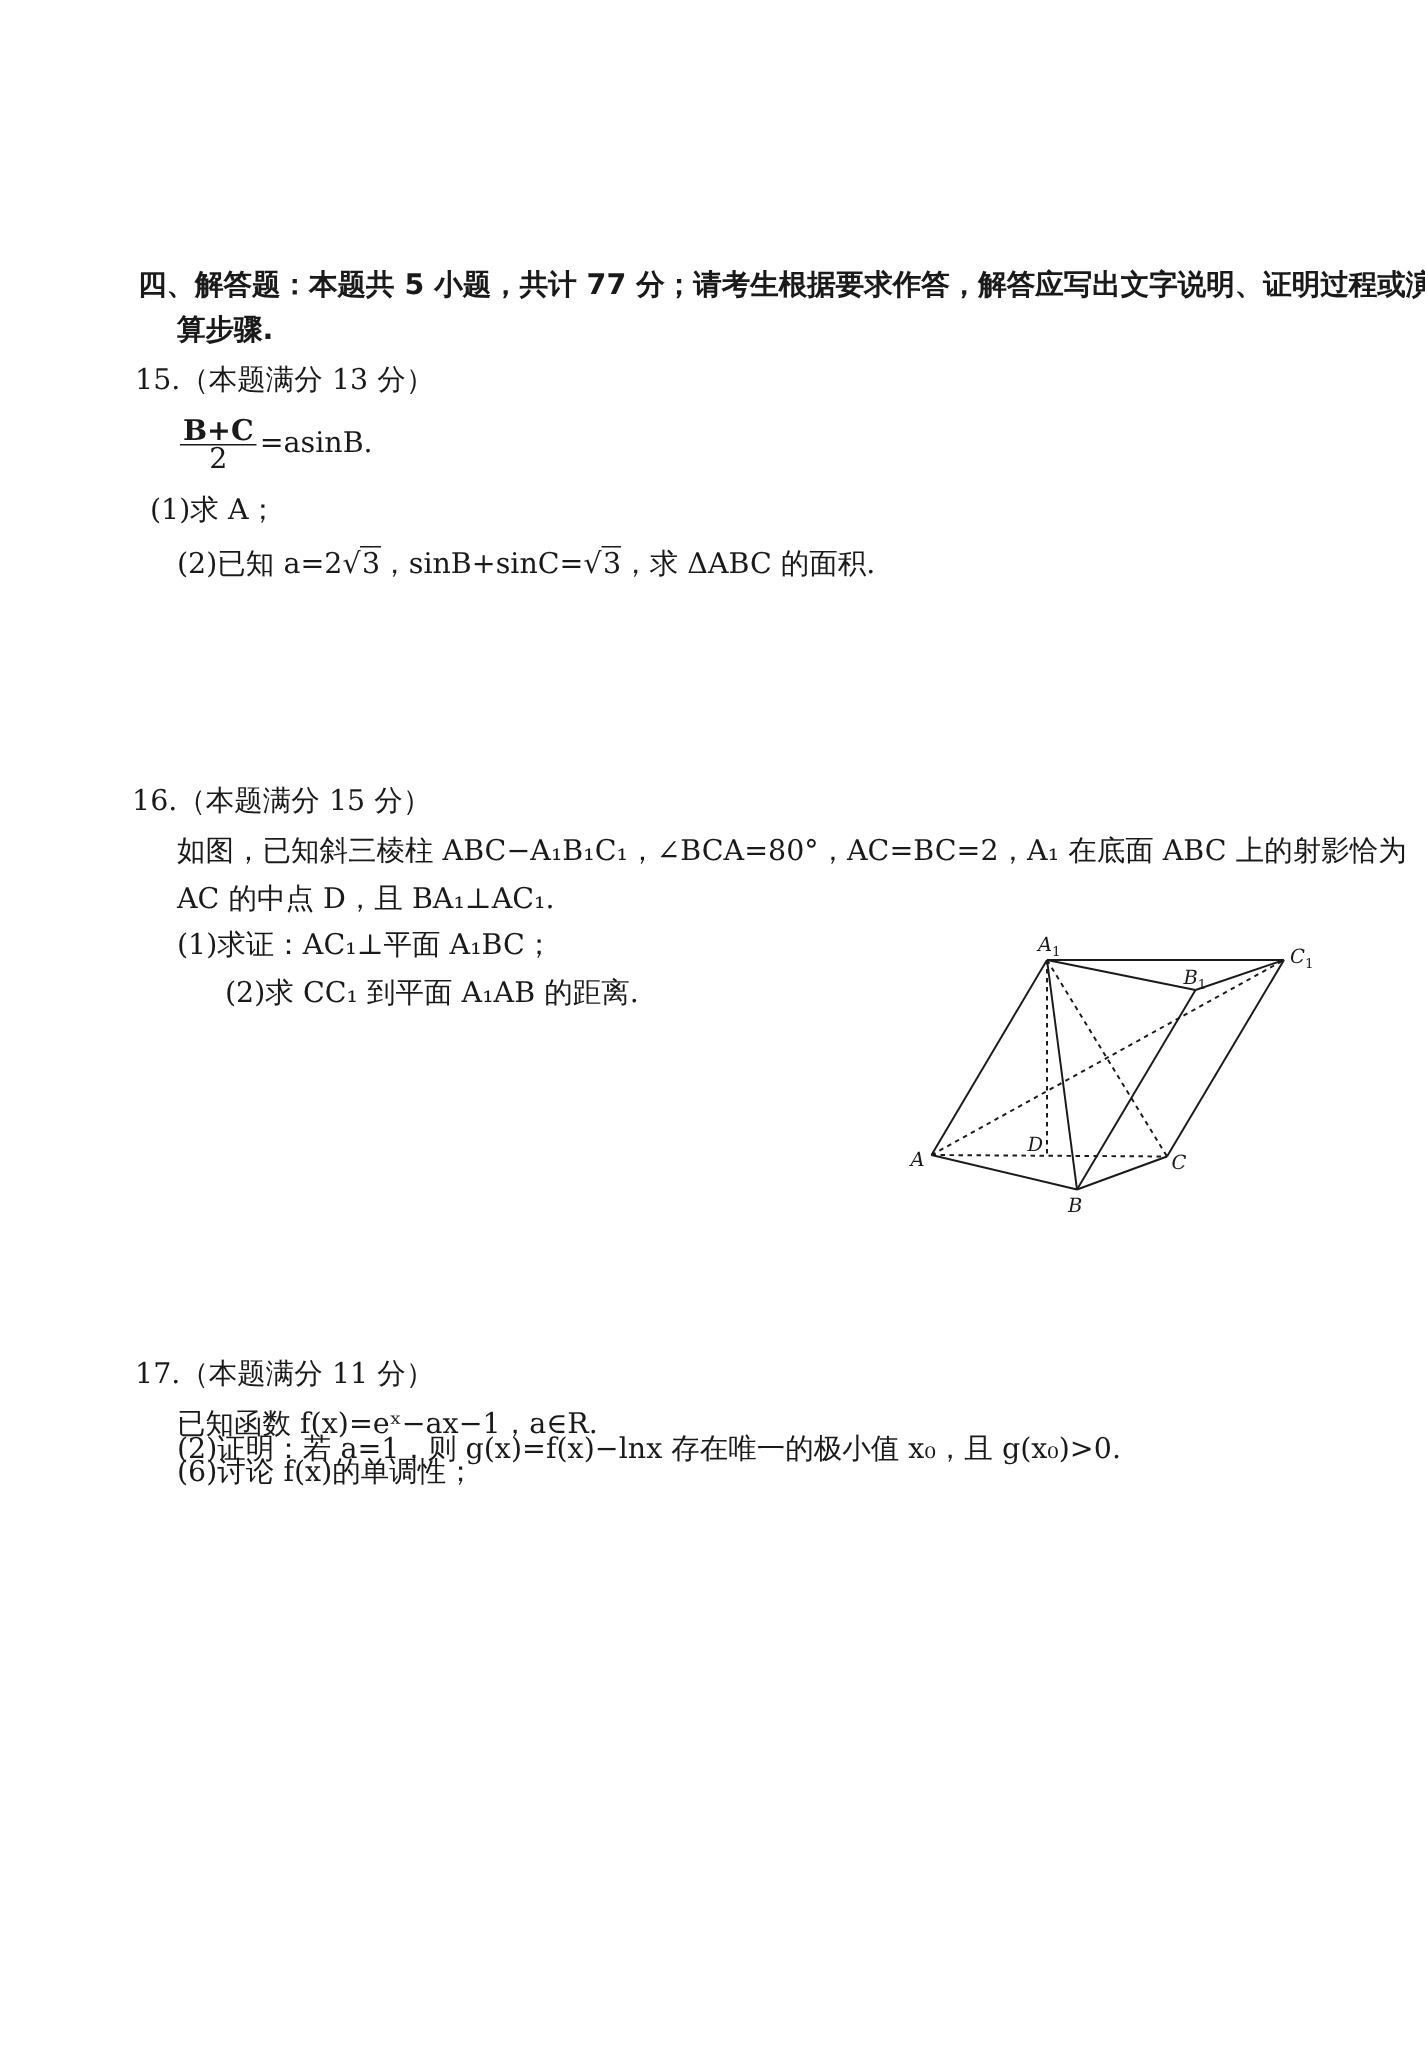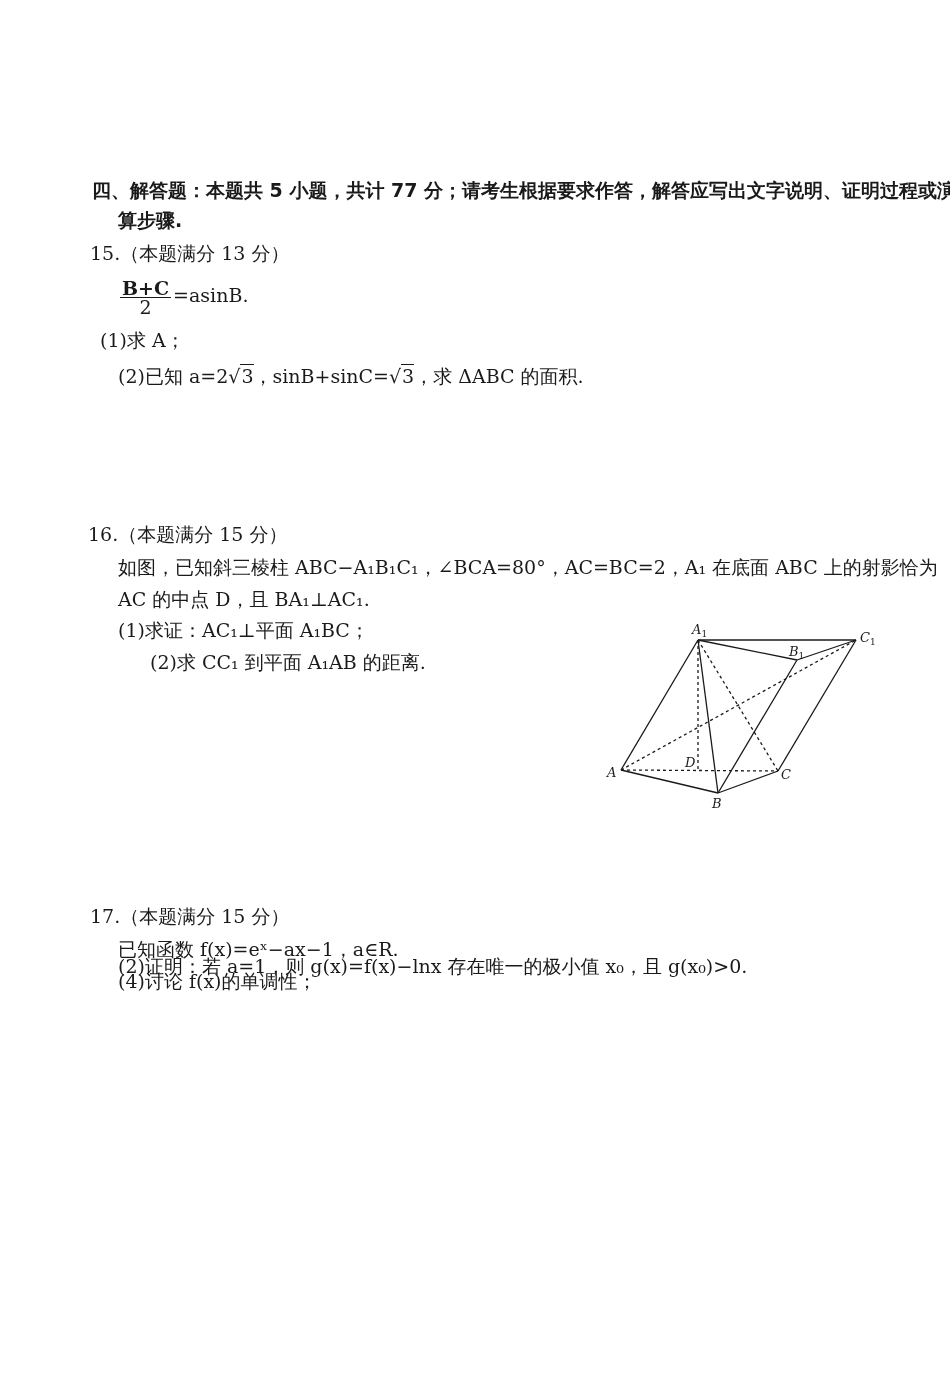--- a/index.html
+++ b/index.html
@@ -68,17 +68,17 @@
     <text x="789" y="656"><tspan>B</tspan><tspan font-size="9" dy="3" font-style="normal">1</tspan></text>
     <text x="860" y="642"><tspan>C</tspan><tspan font-size="9" dy="3" font-style="normal">1</tspan></text>
     <text x="607" y="777">A</text>
     <text x="712" y="808">B</text>
     <text x="781" y="779">C</text>
     <text x="685" y="767">D</text>
   </svg>
 </div>
 
 <div>
-  <div class="line" style="left:90px;top:906px;">17.（本题满分 15 分）</div>
+  <div class="line" style="left:90px;top:906px;">17.（本题满分 11 分）</div>
   <div class="line" style="left:118px;top:939px;">已知函数 f(x)=eˣ−ax−1，a∈R.</div>
-  <div class="line" style="left:118px;top:971px;">(4)讨论 f(x)的单调性；</div>
+  <div class="line" style="left:118px;top:971px;">(6)讨论 f(x)的单调性；</div>
   <div class="line" style="left:118px;top:956px;text-align:center;">(2)证明：若 a=1，则 g(x)=f(x)−lnx 存在唯一的极小值 x₀，且 g(x₀)&gt;0.</div>
 </div>
 
 </body></html>

